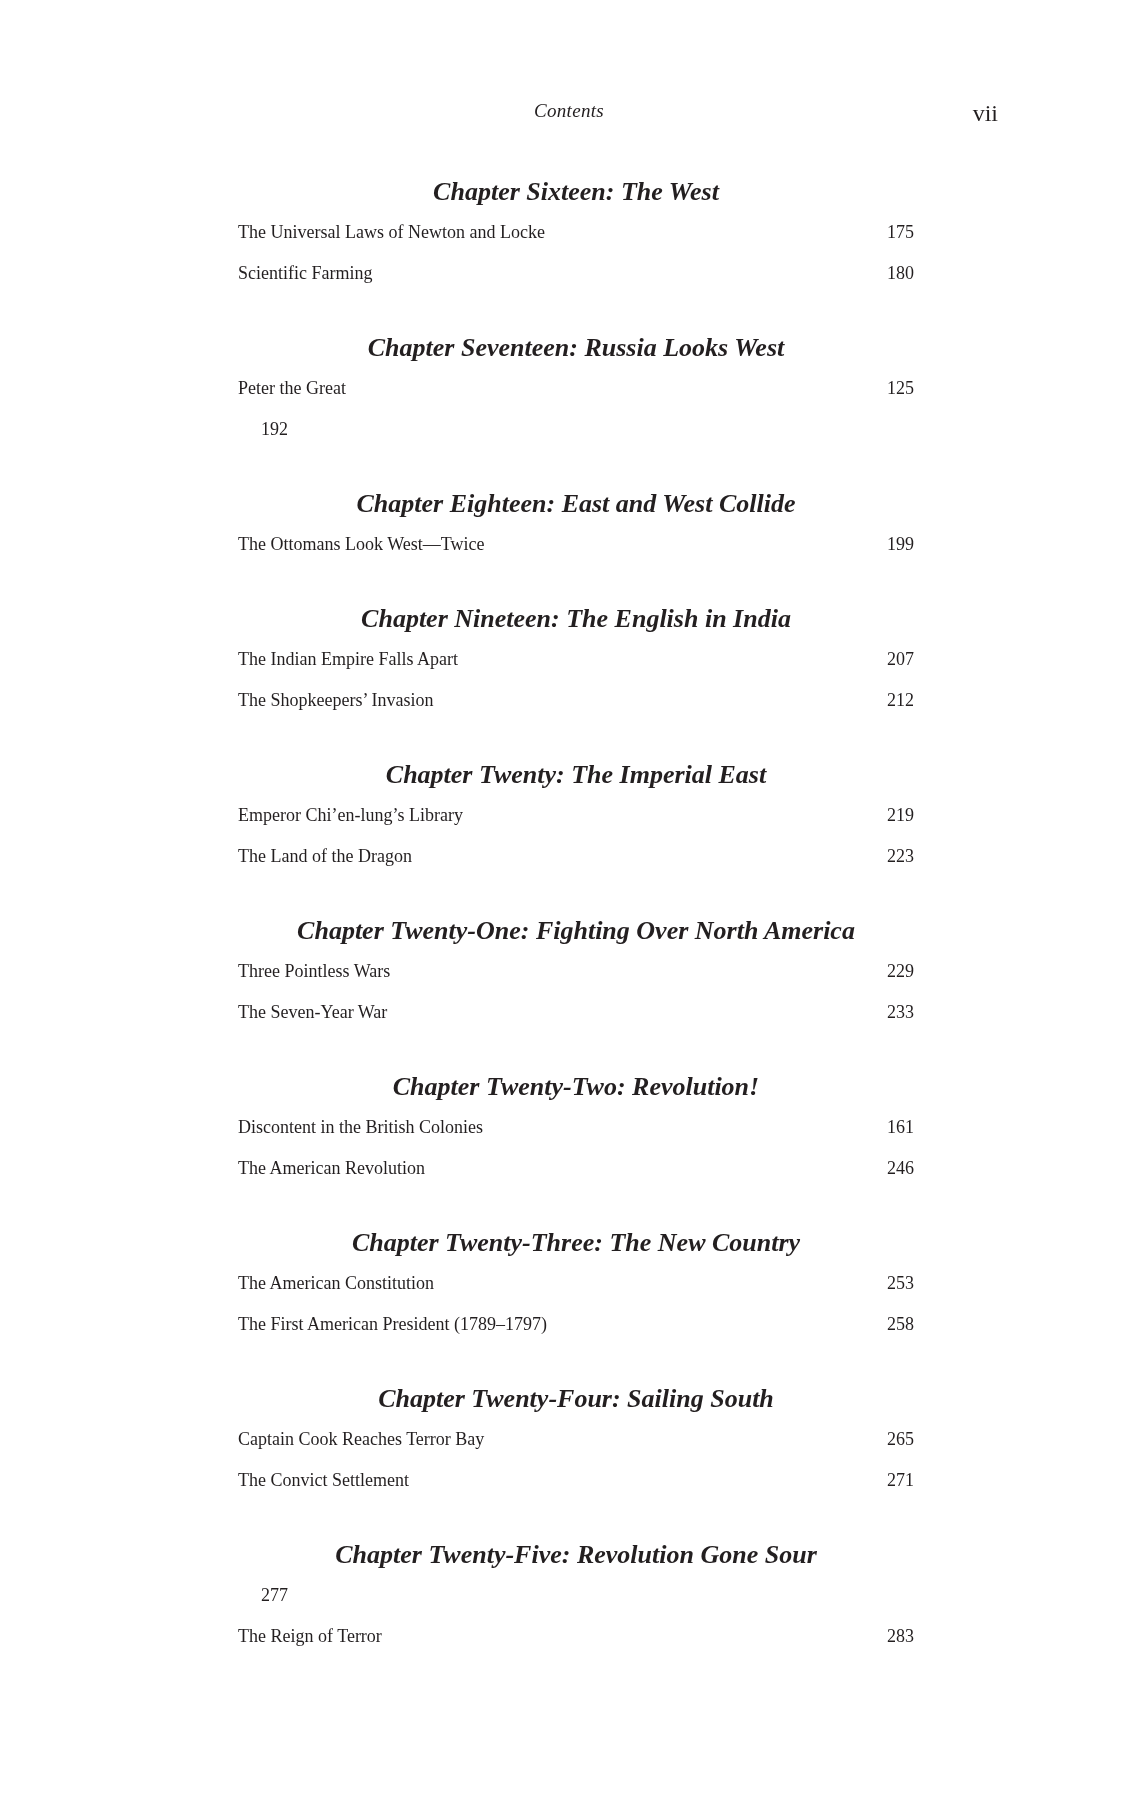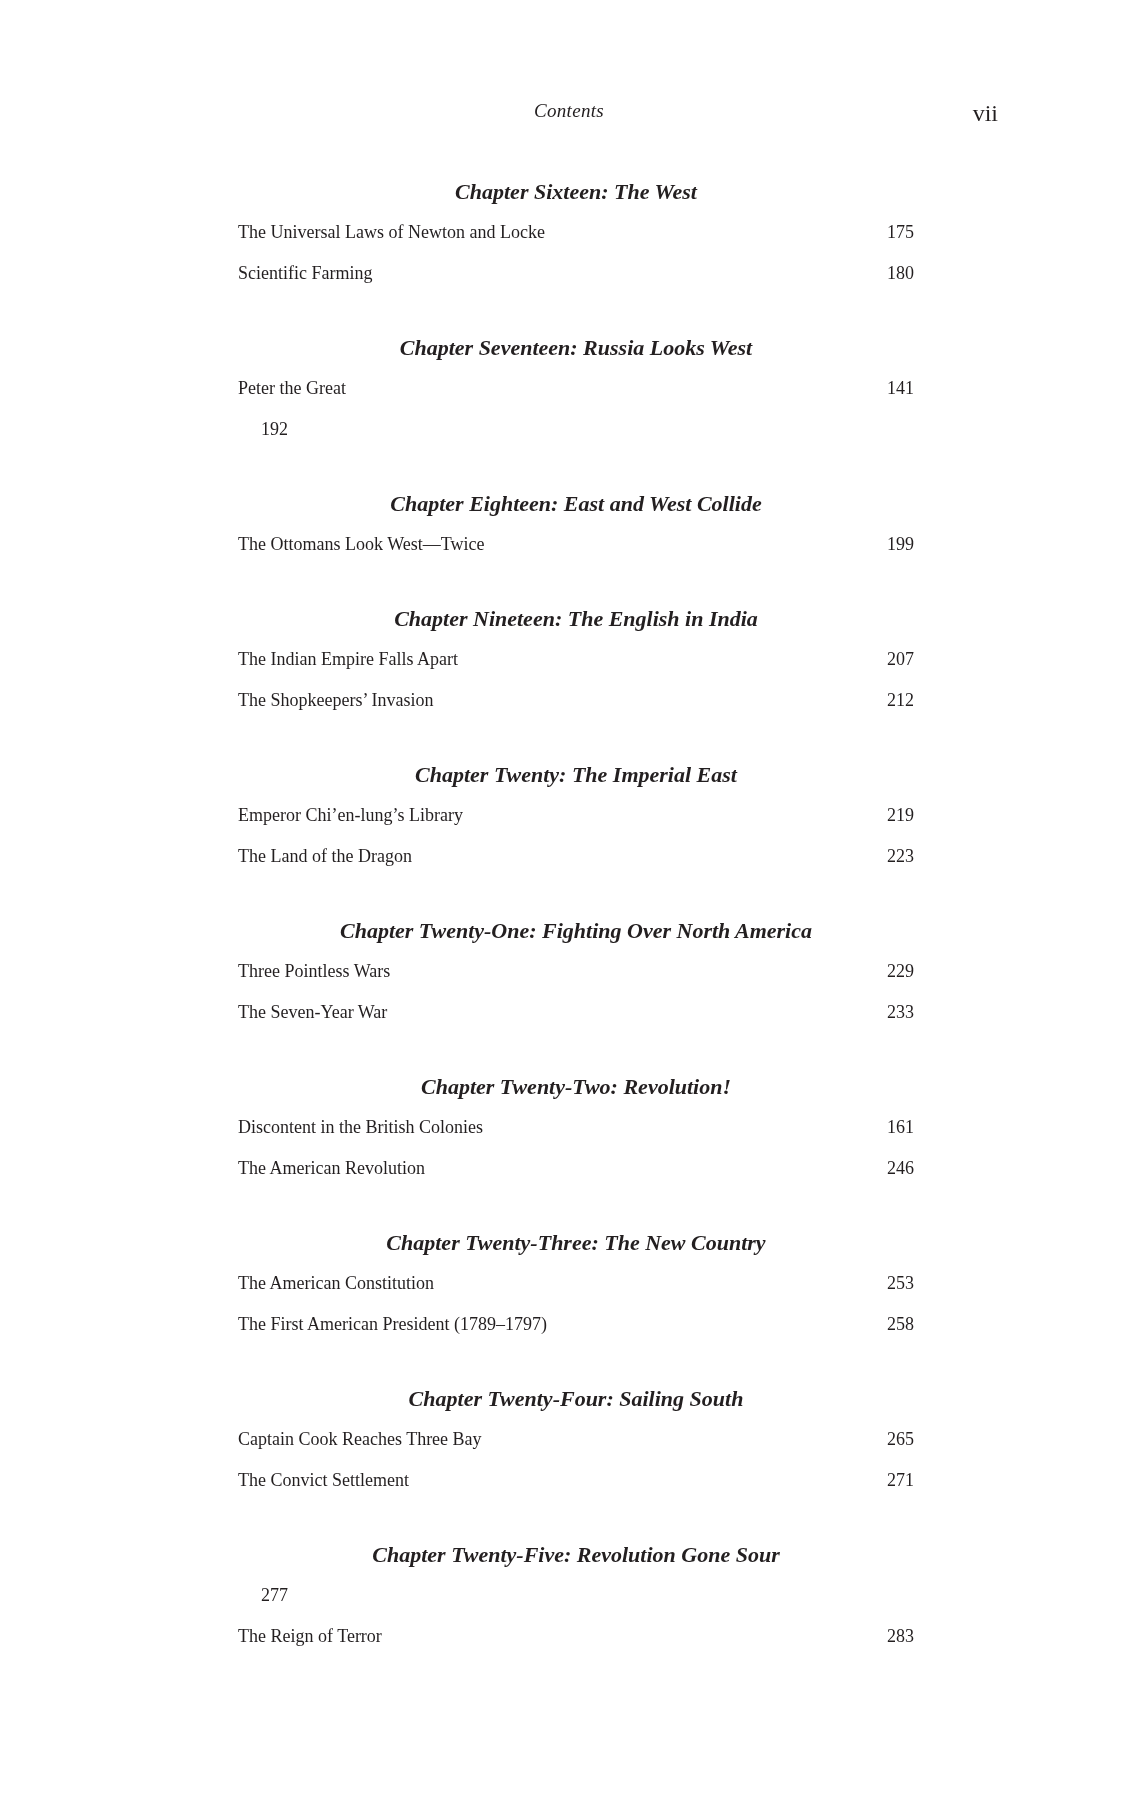--- a/index.html
+++ b/index.html
@@ -44,21 +44,21 @@
     left: 238px;
     width: 676px;
   }
   .chapter {
     margin-bottom: 34px;
   }
   .chapter-title {
     text-align: center;
     font-style: italic;
     font-weight: bold;
-    font-size: 22px;
+    font-size: 26px;
     line-height: 40px;
     height: 40px;
     margin: 0 -40px;
     white-space: nowrap;
   }
   .entry {
     display: flex;
     justify-content: space-between;
     align-items: baseline;
     font-size: 18px;
@@ -92,21 +92,21 @@
     <div class="entry">
       <span class="entry-title">Scientific Farming</span>
       <span class="entry-page">180</span>
     </div>
   </div>
 
   <div class="chapter">
     <div class="chapter-title">Chapter Seventeen: Russia Looks West</div>
     <div class="entry">
       <span class="entry-title">Peter the Great</span>
-      <span class="entry-page">141</span>
+      <span class="entry-page">125</span>
     </div>
     <div class="entry">
       <span class="entry-page">192</span>
     </div>
   </div>
 
   <div class="chapter">
     <div class="chapter-title">Chapter Eighteen: East and West Collide</div>
     <div class="entry">
       <span class="entry-title">The Ottomans Look West—Twice</span>
@@ -170,21 +170,21 @@
     </div>
     <div class="entry">
       <span class="entry-title">The First American President (1789–1797)</span>
       <span class="entry-page">258</span>
     </div>
   </div>
 
   <div class="chapter">
     <div class="chapter-title">Chapter Twenty-Four: Sailing South</div>
     <div class="entry">
-      <span class="entry-title">Captain Cook Reaches Three Bay</span>
+      <span class="entry-title">Captain Cook Reaches Terror Bay</span>
       <span class="entry-page">265</span>
     </div>
     <div class="entry">
       <span class="entry-title">The Convict Settlement</span>
       <span class="entry-page">271</span>
     </div>
   </div>
 
   <div class="chapter">
     <div class="chapter-title">Chapter Twenty-Five: Revolution Gone Sour</div>

